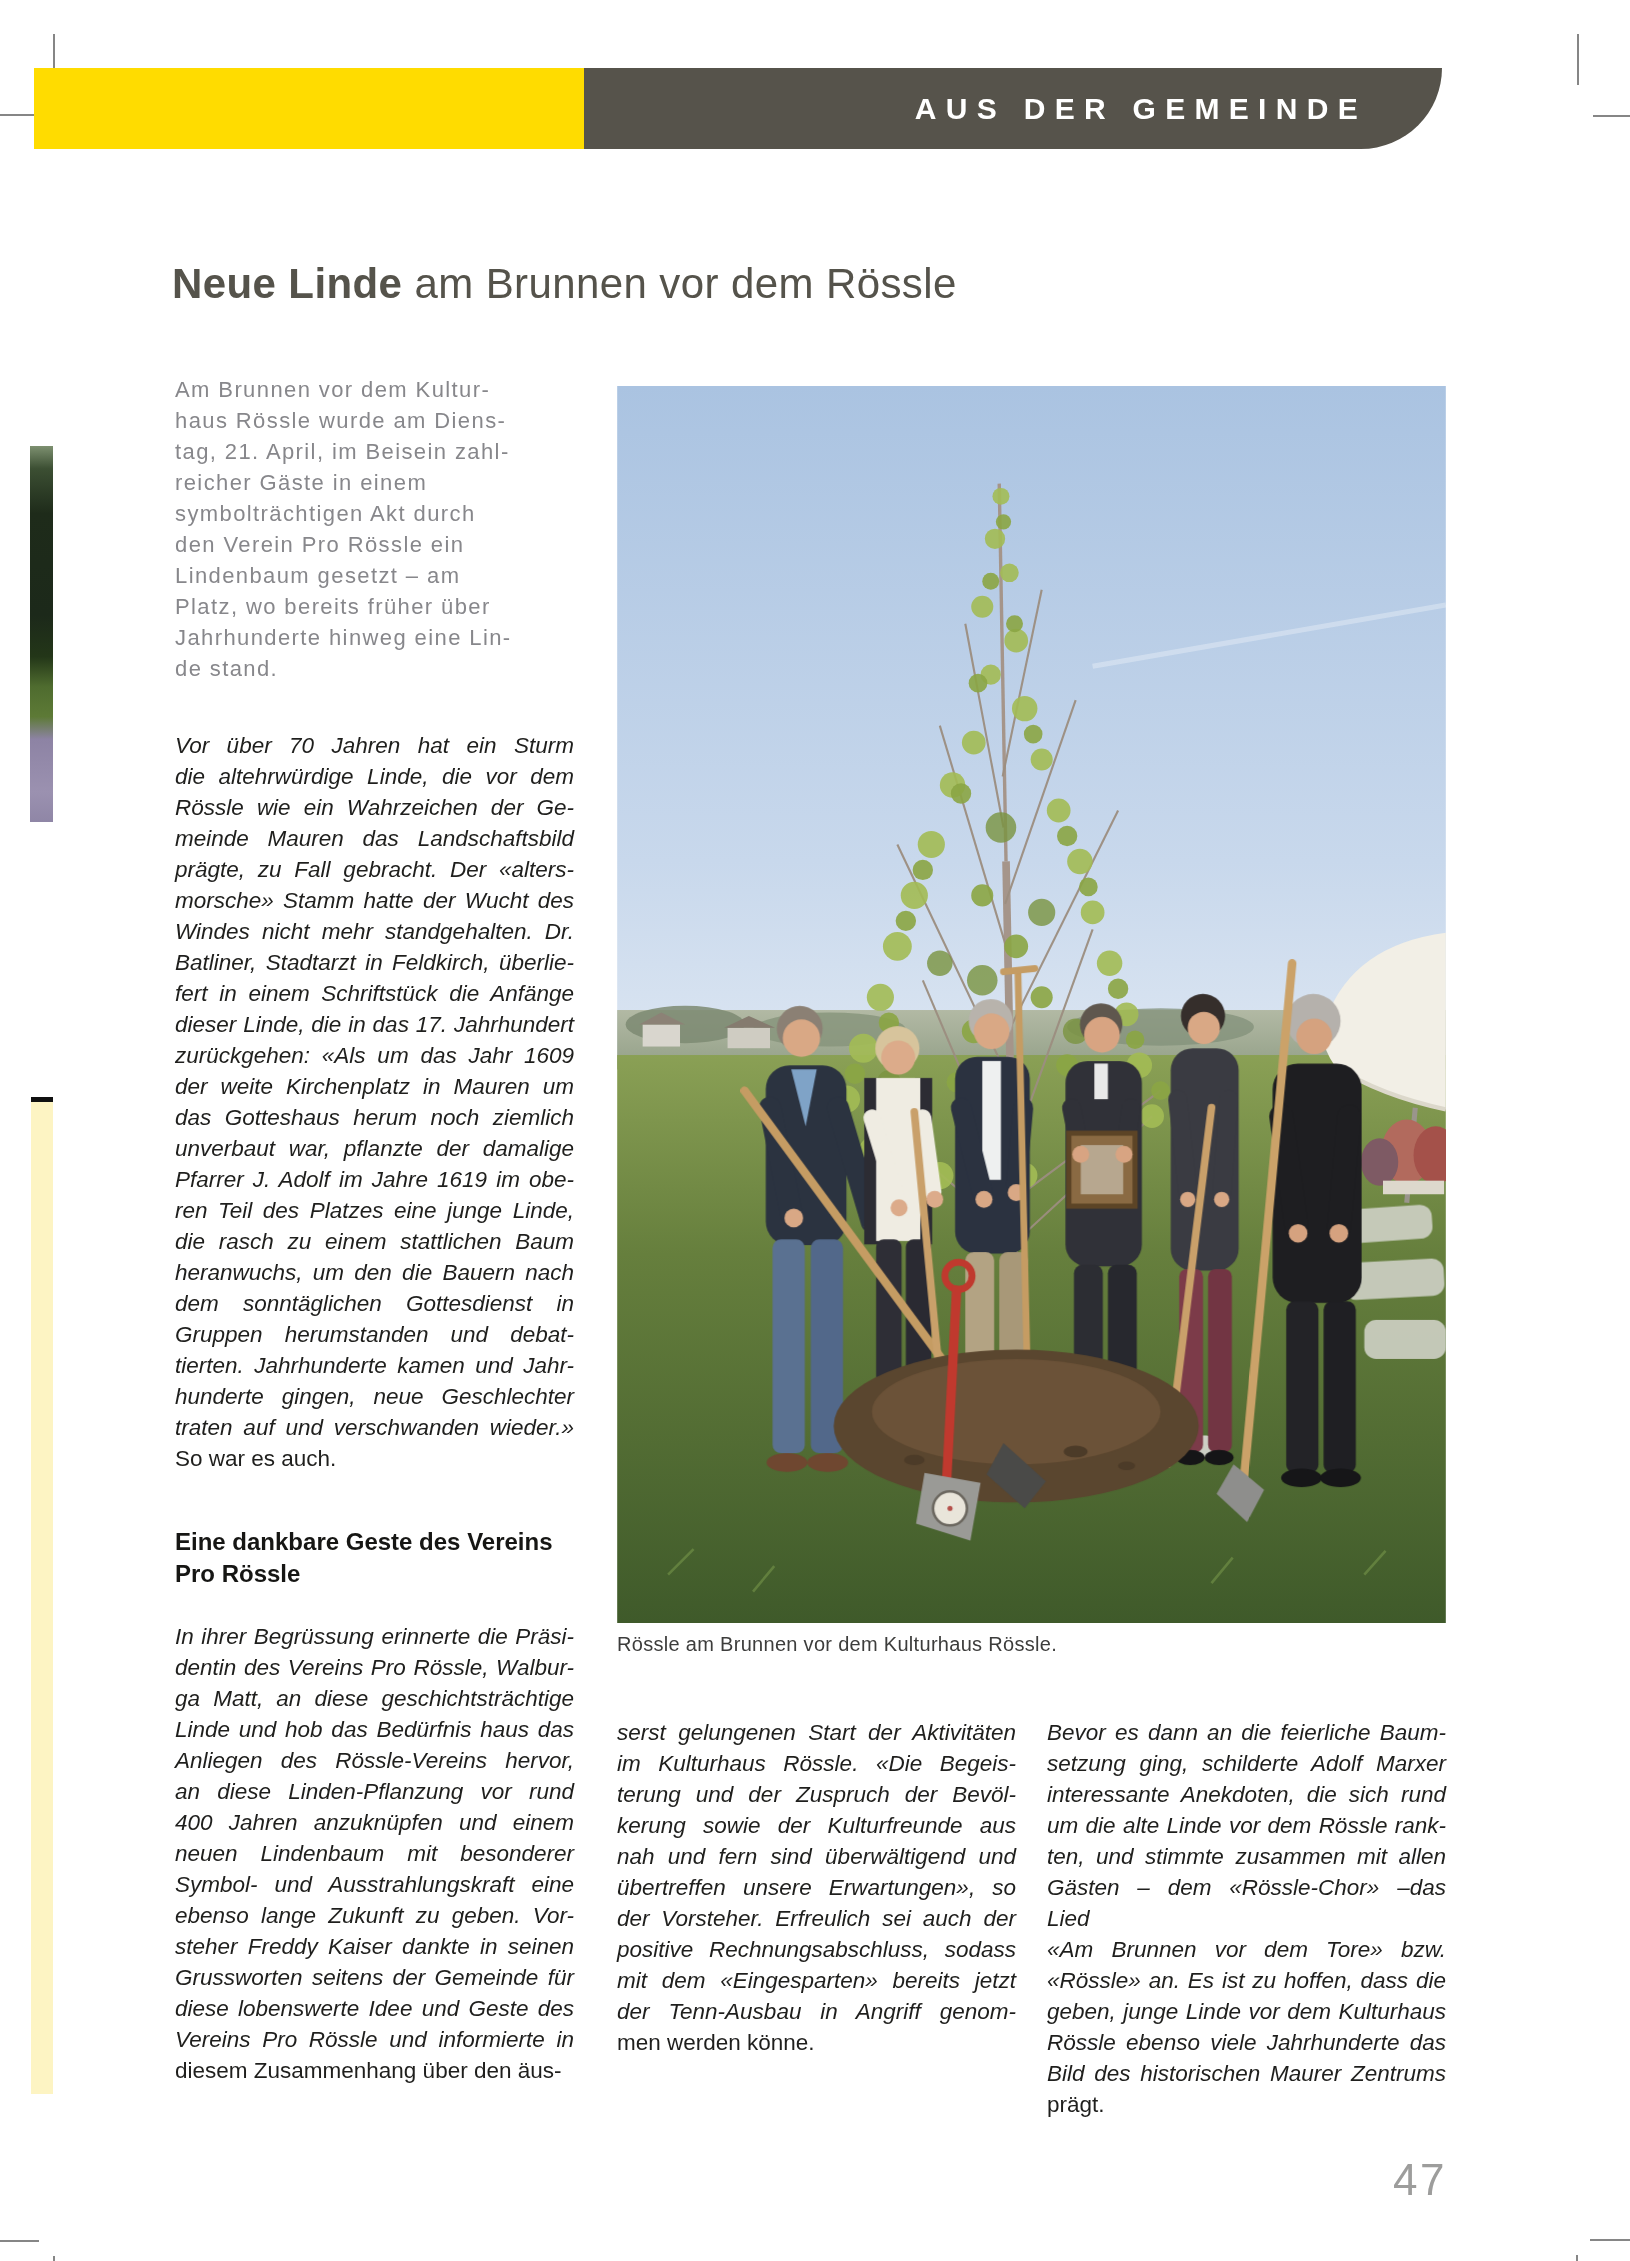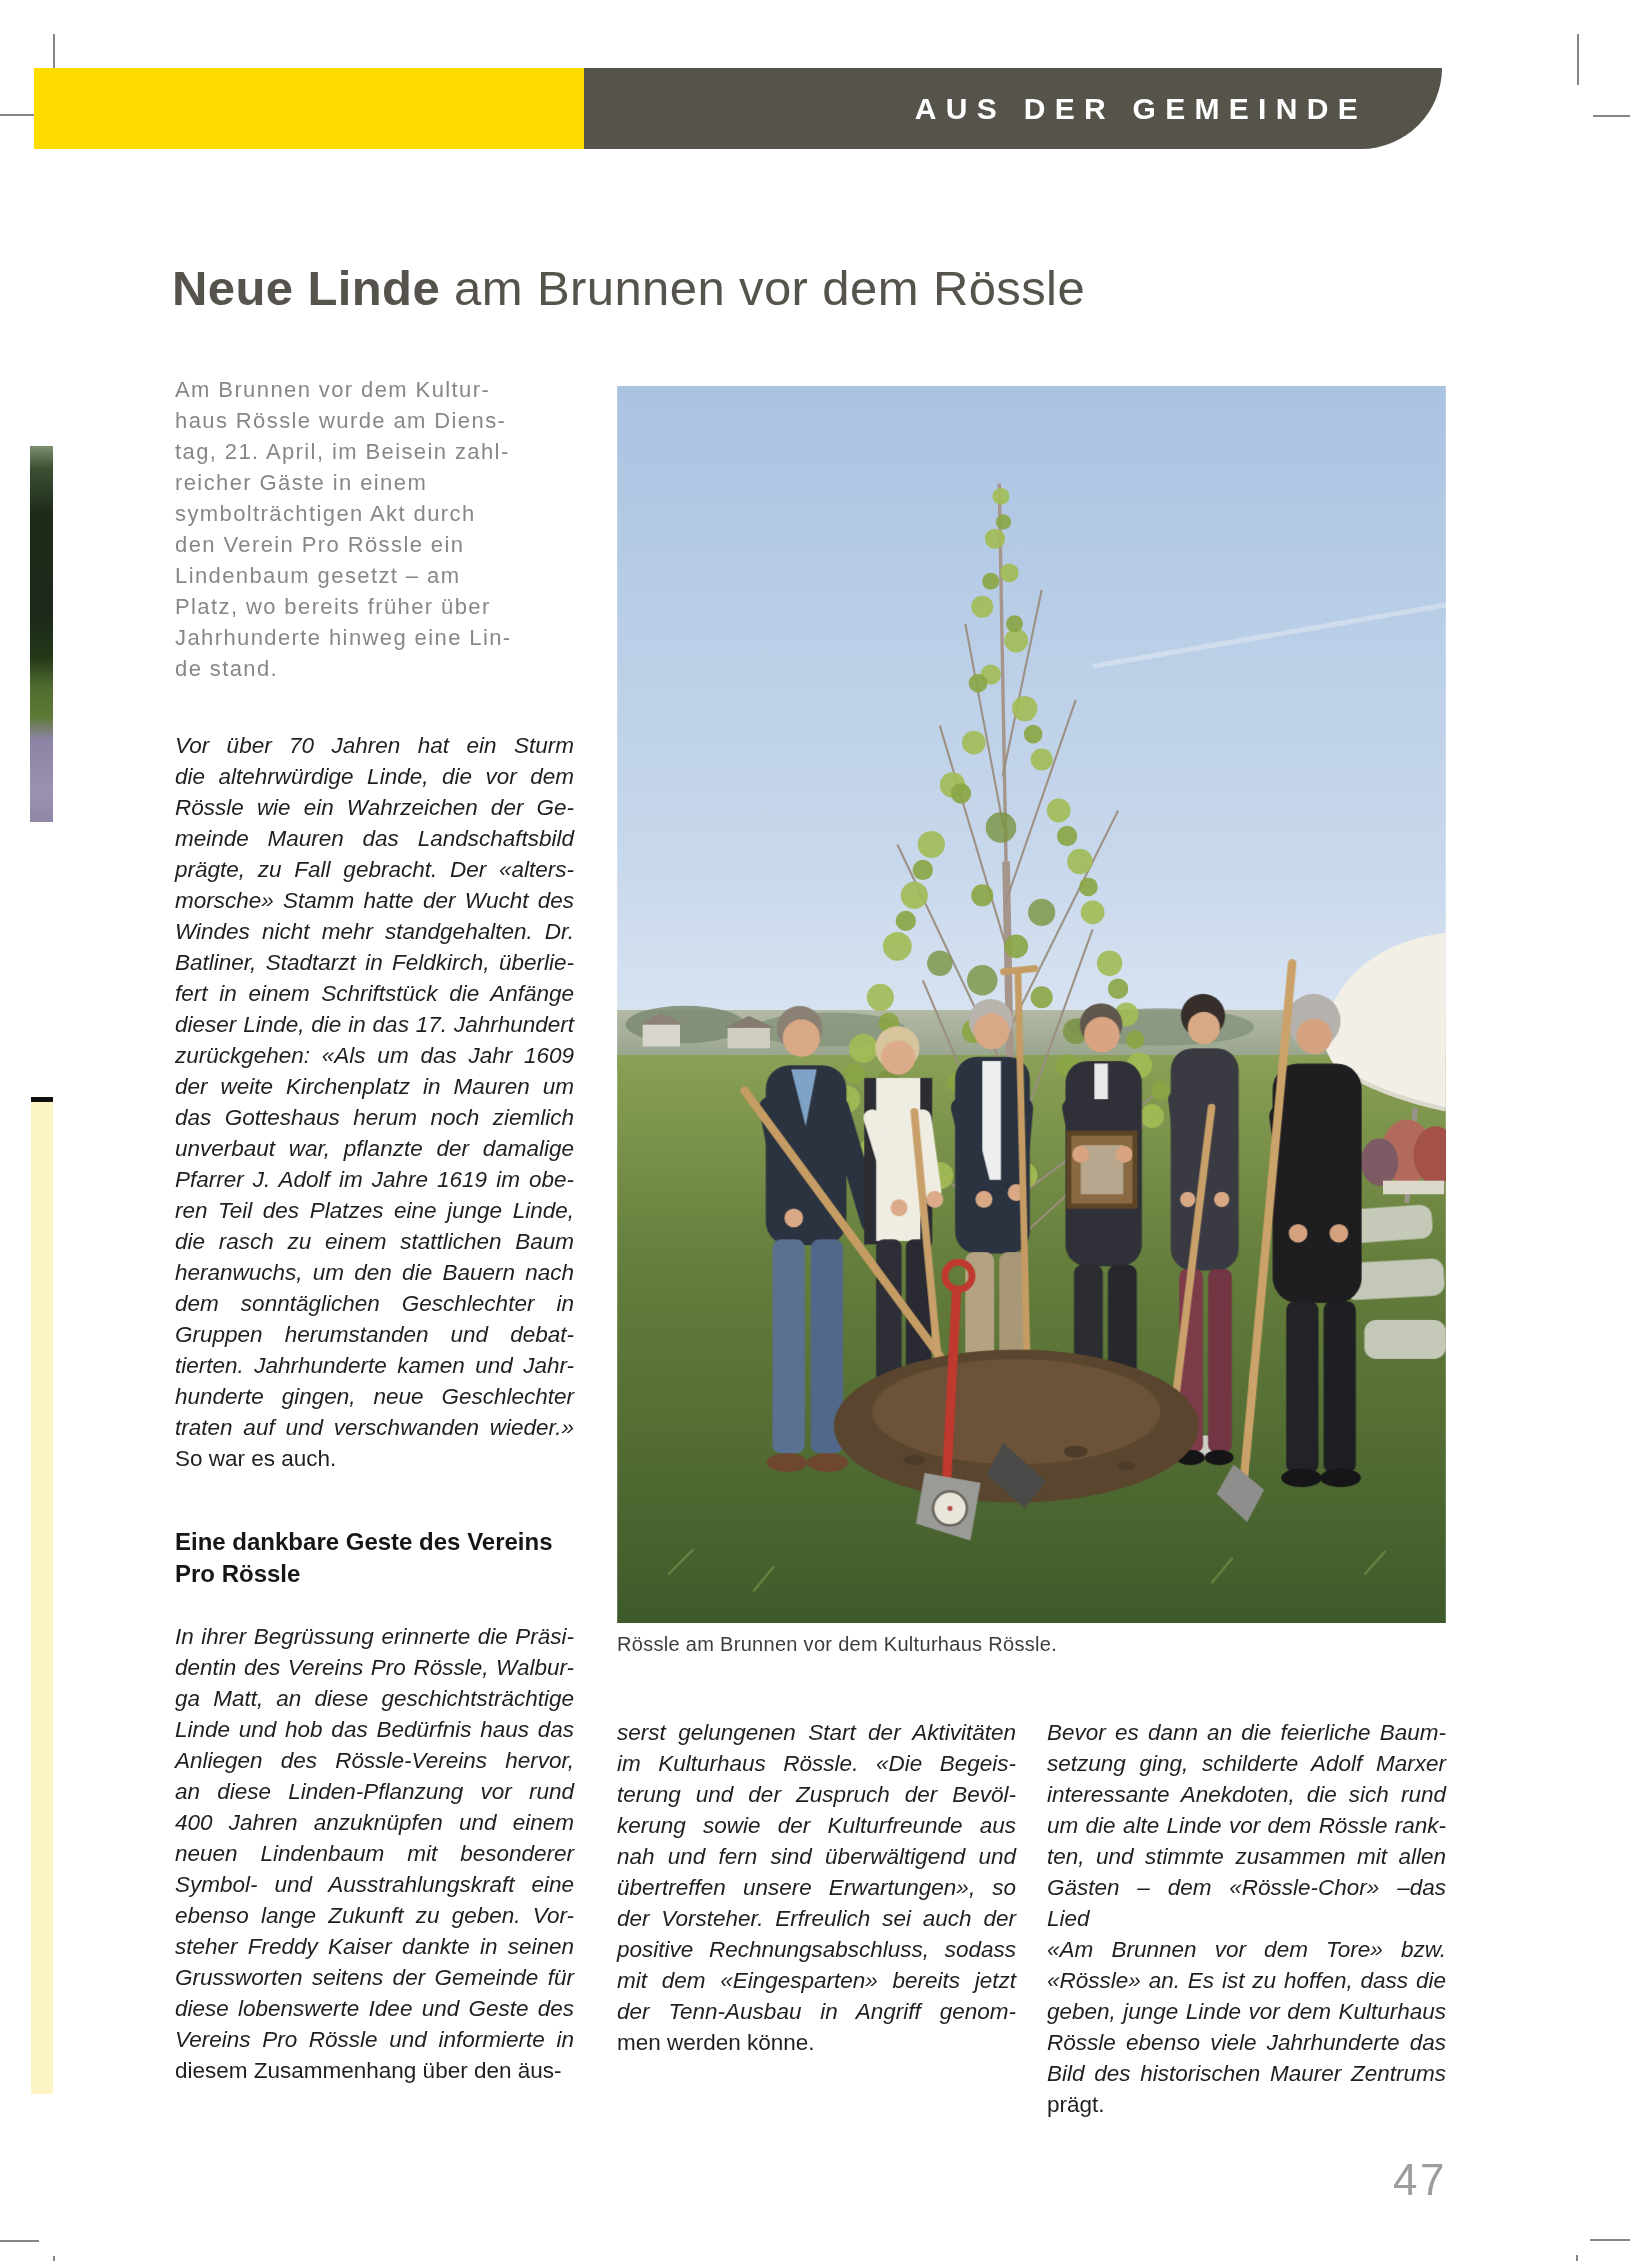--- a/index.html
+++ b/index.html
@@ -7,21 +7,21 @@
         font-family:"Liberation Sans",sans-serif;margin-top:34px;}
   
   .cm{position:absolute;background:#868686;}
   
   .bar-yellow{position:absolute;left:34px;top:34px;width:550px;height:81px;background:var(--accent_yellow,#ffdc00);}
   .bar-dark{position:absolute;left:584px;top:34px;width:858px;height:81px;background:var(--header_olive,#56534b);
             border-radius:0 0 81px 0;}
   .bar-label{position:absolute;right:75px;top:0;height:81px;line-height:82px;font-size:30px;font-weight:700;
              letter-spacing:9.3px;color:#fff;white-space:nowrap;}
   
-  .title{position:absolute;left:172px;top:226px;font-size:49px;color:var(--title_gray,#55534b);white-space:nowrap;letter-spacing:0.4px;}
+  .title{position:absolute;left:172px;top:226px;font-size:42px;color:var(--title_gray,#55534b);white-space:nowrap;letter-spacing:0.4px;}
   .title .t-bold{font-weight:700;}
   .title .t-light{font-weight:400;}
   
   .col{position:absolute;width:399px;}
   .intro{left:175px;top:340px;font-size:22px;line-height:31px;letter-spacing:1.4px;color:var(--intro_gray,#87878b);}
   .body-txt{font-size:22.5px;line-height:31px;color:var(--body_text,#1f1f1d);}
   .p-body1{left:175px;top:696px;}
   .subhead{left:175px;top:1492px;font-size:24px;line-height:32px;font-weight:700;color:#161614;}
   .p-col1{left:175px;top:1587px;}
   .p-col2{left:617px;top:1683px;}
@@ -91,21 +91,21 @@
       <div class="jline">fert in einem Schriftstück die Anfänge</div>
       <div class="jline">dieser Linde, die in das 17. Jahrhundert</div>
       <div class="jline">zurückgehen: «Als um das Jahr 1609</div>
       <div class="jline">der weite Kirchenplatz in Mauren um</div>
       <div class="jline">das Gotteshaus herum noch ziemlich</div>
       <div class="jline">unverbaut war, pflanzte der damalige</div>
       <div class="jline">Pfarrer J. Adolf im Jahre 1619 im obe-</div>
       <div class="jline">ren Teil des Platzes eine junge Linde,</div>
       <div class="jline">die rasch zu einem stattlichen Baum</div>
       <div class="jline">heranwuchs, um  den die Bauern nach</div>
-      <div class="jline">dem sonntäglichen Geschlechter in</div>
+      <div class="jline">dem sonntäglichen Gottesdienst in</div>
       <div class="jline">Gruppen herumstanden und debat-</div>
       <div class="jline">tierten. Jahrhunderte kamen und Jahr-</div>
       <div class="jline">hunderte gingen, neue Geschlechter</div>
       <div class="jline">traten auf und verschwanden wieder.»</div>
       <div>So war es auch.</div>
     </div>
   <div class="col subhead">
       <div>Eine dankbare Geste des Vereins</div>
       <div>Pro Rössle</div>
     </div>

